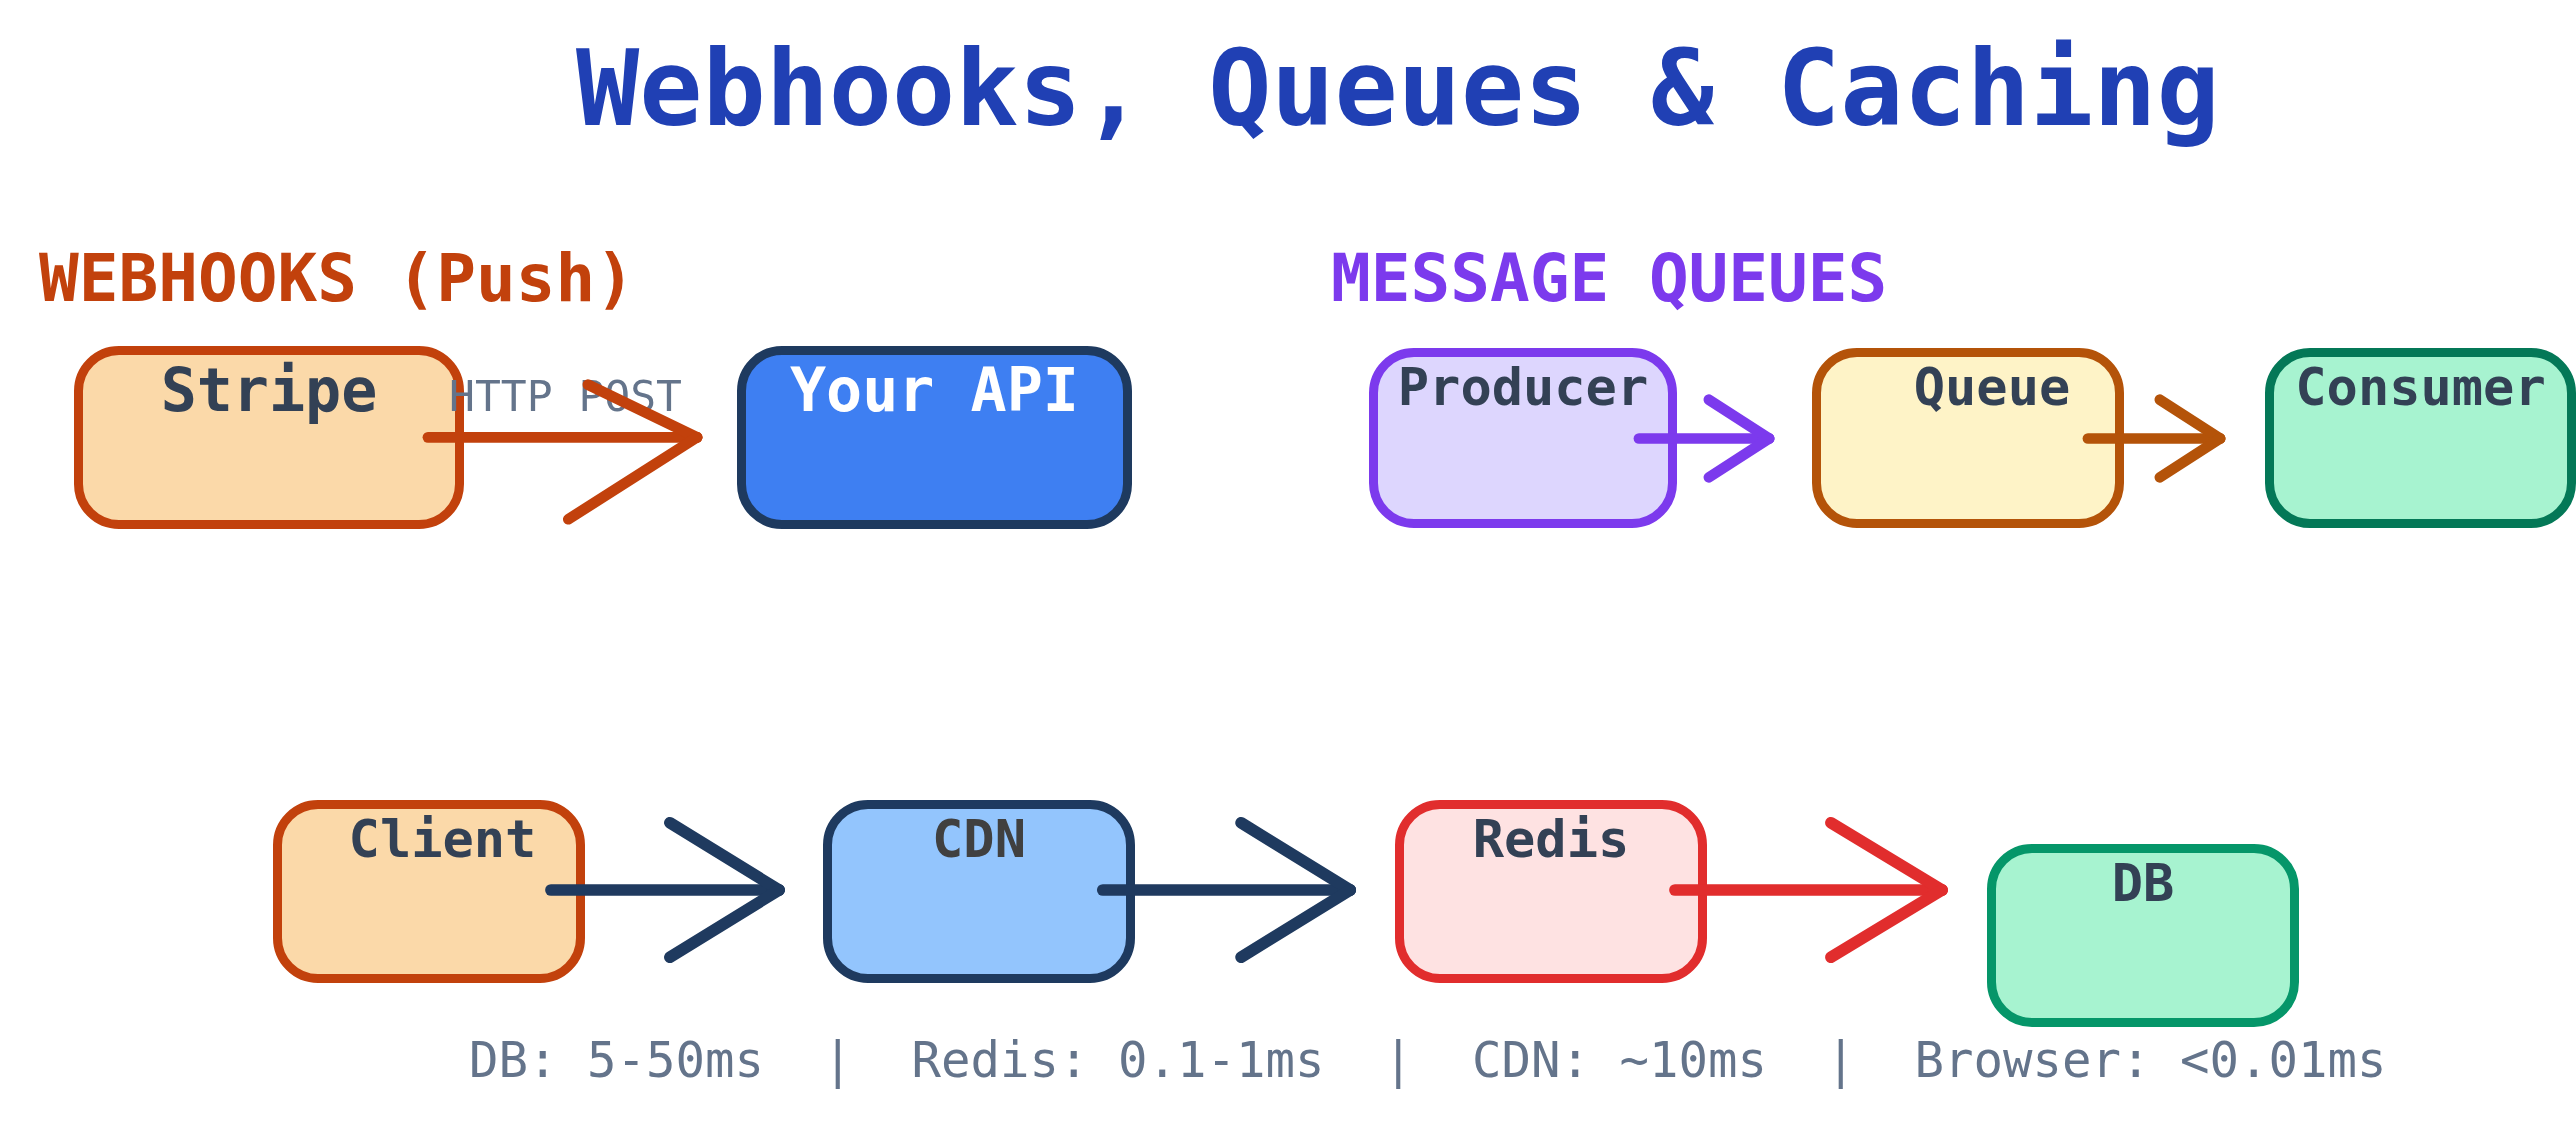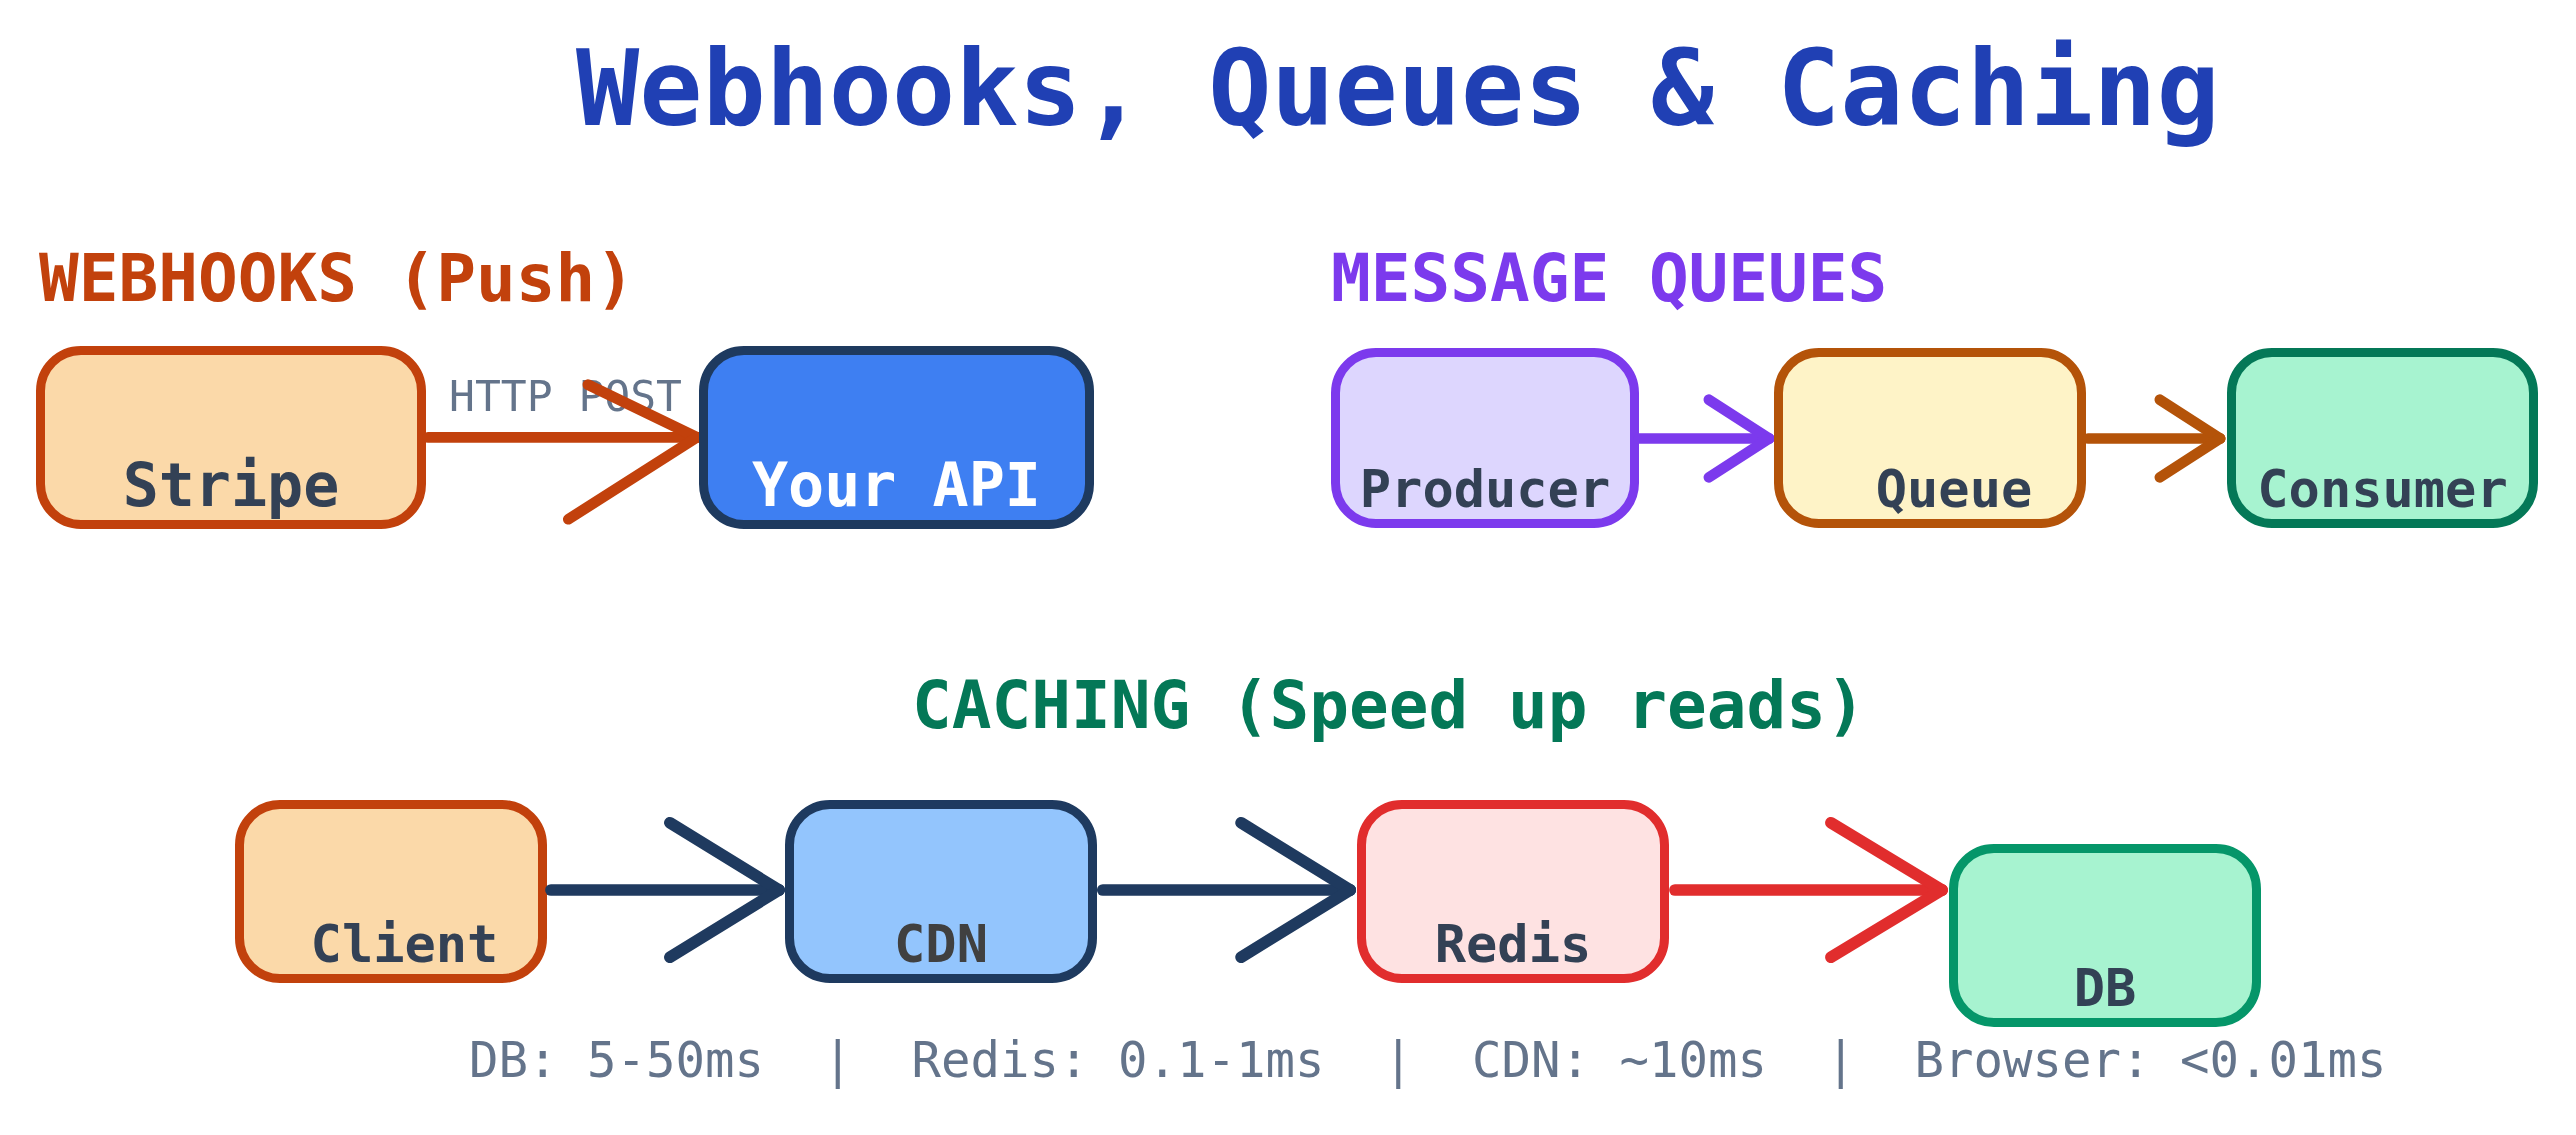--- a/index.html
+++ b/index.html
@@ -25,22 +25,23 @@
     white-space: pre;
     line-height: 1;
   }
   .node {
     position: absolute;
     box-sizing: border-box;
     border-style: solid;
     border-width: 9.8px;
     border-radius: 45px;
     display: flex;
-    align-items: flex-end;
+    align-items: flex-start;
     justify-content: center;
+    margin-left: 38px;
   }
   .node .label {
     font-size: 52px;
     font-weight: bold;
     white-space: pre;
   }
   .node.big .label { font-size: 60px; }
   .sublabel {
     position: absolute;
     font-size: 43px;
@@ -100,21 +101,20 @@
   <svg class="arrow" style="left: 2080px; top: 388px; color: rgb(180, 83, 9);" width="148" height="102" viewBox="0 0 152 105">
     <line x1="8" y1="52" x2="144" y2="52" stroke-width="11"></line>
     <line x1="82" y1="12" x2="144" y2="52" stroke-width="11"></line>
     <line x1="82" y1="92" x2="144" y2="52" stroke-width="11"></line>
   </svg>
 
   <div class="node" style="left: 2227px; top: 348px; width: 311px; height: 180px; background: rgb(167, 243, 208); border-color: rgb(4, 120, 87); color: rgb(51, 65, 85);">
     <span class="label">Consumer</span>
   </div>
 
-  <div class="heading" style="left: 912px; top: 673px; color: rgb(4, 120, 87);">CACHING (Speed up reads)</div>
 
   <div class="node" style="left: 235px; top: 800px; width: 312px; height: 183px; background: rgb(251, 217, 169); border-color: rgb(194, 65, 12); color: rgb(51, 65, 85); padding-left: 27px;">
     <span class="label">Client</span>
   </div>
 
   <svg class="arrow" style="left: 543px; top: 813px; color: rgb(31, 58, 95);" width="244" height="154" viewBox="0 0 250 158">
     <line x1="8" y1="79" x2="242" y2="79" stroke-width="12"></line>
     <line x1="130" y1="10" x2="242" y2="79" stroke-width="12"></line>
     <line x1="130" y1="148" x2="242" y2="79" stroke-width="12"></line>
   </svg>

